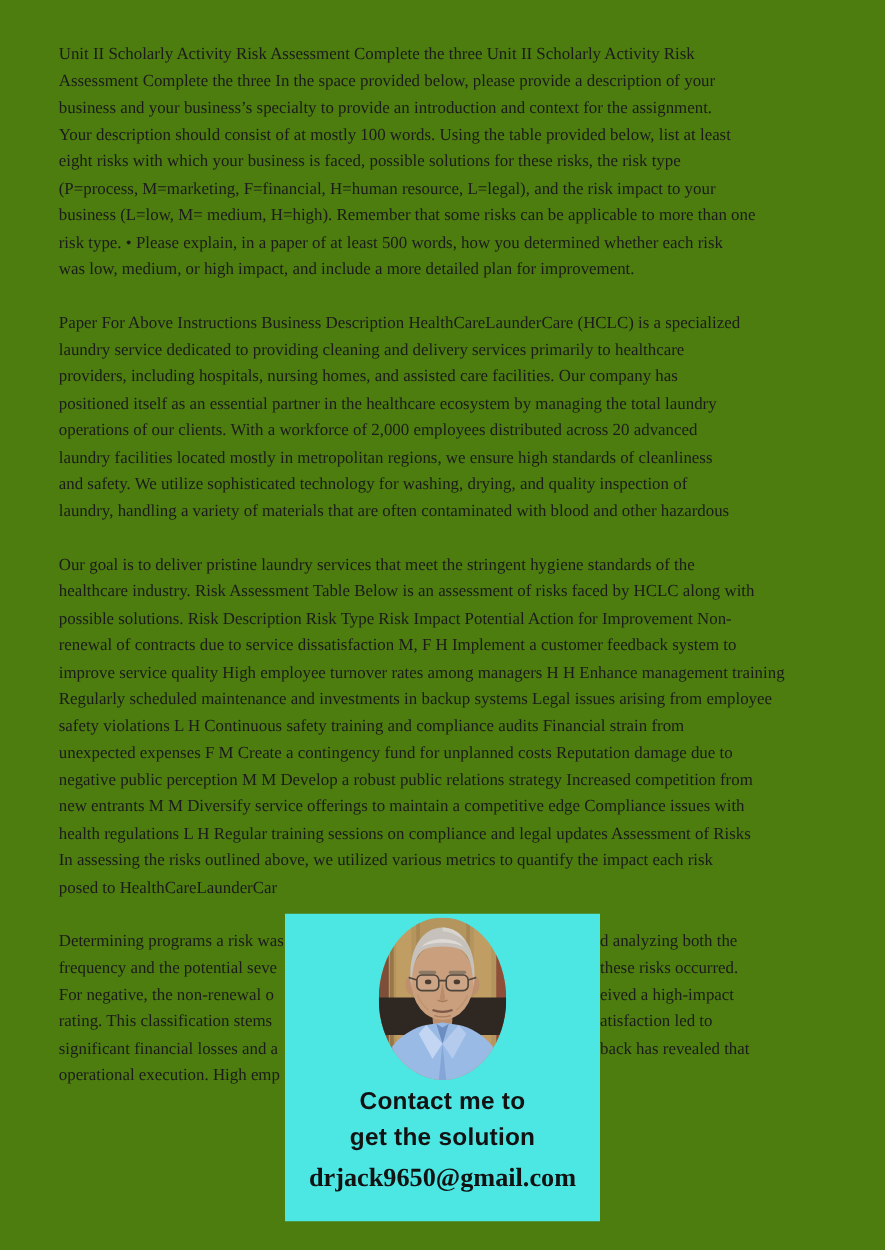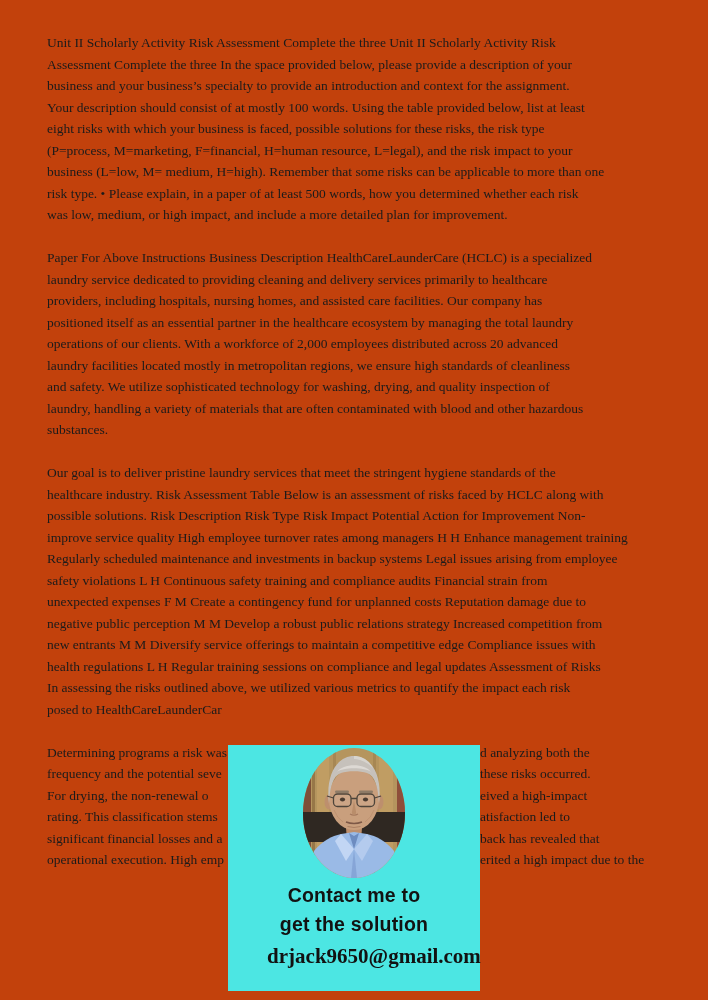--- a/index.html
+++ b/index.html
@@ -70,21 +70,21 @@
     text-align: center;
     font-family: "Liberation Serif", serif;
     font-weight: 700;
     font-size: 21px;
     color: #121212;
   }
 </style>
 </head>
 <body>
 
-<div class="page" style="background: #c2410c;">
+<div class="page" style="background: #4d7c0f;">
 
   <div class="doc" style="color: rgb(27, 27, 27);">
       <div class="para">
         <div class="line">Unit II Scholarly Activity Risk Assessment Complete the three Unit II Scholarly Activity Risk</div>
         <div class="line">Assessment Complete the three In the space provided below, please provide a description of your</div>
         <div class="line">business and your business’s specialty to provide an introduction and context for the assignment.</div>
         <div class="line">Your description should consist of at mostly 100 words. Using the table provided below, list at least</div>
         <div class="line">eight risks with which your business is faced, possible solutions for these risks, the risk type</div>
         <div class="line">(P=process, M=marketing, F=financial, H=human resource, L=legal), and the risk impact to your</div>
         <div class="line">business (L=low, M= medium, H=high). Remember that some risks can be applicable to more than one</div>
@@ -93,47 +93,47 @@
       </div>
       <div class="para">
         <div class="line">Paper For Above Instructions Business Description HealthCareLaunderCare (HCLC) is a specialized</div>
         <div class="line">laundry service dedicated to providing cleaning and delivery services primarily to healthcare</div>
         <div class="line">providers, including hospitals, nursing homes, and assisted care facilities. Our company has</div>
         <div class="line">positioned itself as an essential partner in the healthcare ecosystem by managing the total laundry</div>
         <div class="line">operations of our clients. With a workforce of 2,000 employees distributed across 20 advanced</div>
         <div class="line">laundry facilities located mostly in metropolitan regions, we ensure high standards of cleanliness</div>
         <div class="line">and safety. We utilize sophisticated technology for washing, drying, and quality inspection of</div>
         <div class="line">laundry, handling a variety of materials that are often contaminated with blood and other hazardous</div>
-        <div class="line">substances.</div>
       </div>
       <div class="para">
         <div class="line">Our goal is to deliver pristine laundry services that meet the stringent hygiene standards of the</div>
         <div class="line">healthcare industry. Risk Assessment Table Below is an assessment of risks faced by HCLC along with</div>
         <div class="line">possible solutions. Risk Description Risk Type Risk Impact Potential Action for Improvement Non-</div>
+        <div class="line">renewal of contracts due to service dissatisfaction M, F H Implement a customer feedback system to</div>
         <div class="line">improve service quality High employee turnover rates among managers H H Enhance management training</div>
         <div class="line">Regularly scheduled maintenance and investments in backup systems Legal issues arising from employee</div>
         <div class="line">safety violations L H Continuous safety training and compliance audits Financial strain from</div>
         <div class="line">unexpected expenses F M Create a contingency fund for unplanned costs Reputation damage due to</div>
         <div class="line">negative public perception M M Develop a robust public relations strategy Increased competition from</div>
         <div class="line">new entrants M M Diversify service offerings to maintain a competitive edge Compliance issues with</div>
         <div class="line">health regulations L H Regular training sessions on compliance and legal updates Assessment of Risks</div>
         <div class="line">In assessing the risks outlined above, we utilized various metrics to quantify the impact each risk</div>
         <div class="line">posed to HealthCareLaunderCar</div>
       </div>
       <div class="para">
         <div class="line"><span>Determining programs a risk was</span><span class="frag-right">d analyzing both the</span></div>
         <div class="line"><span>frequency and the potential seve</span><span class="frag-right">these risks occurred.</span></div>
-        <div class="line"><span>For drying, the non-renewal o</span><span class="frag-right">eived a high-impact</span></div>
+        <div class="line"><span>For negative, the non-renewal o</span><span class="frag-right">eived a high-impact</span></div>
         <div class="line"><span>rating. This classification stems</span><span class="frag-right">atisfaction led to</span></div>
         <div class="line"><span>significant financial losses and a</span><span class="frag-right">back has revealed that</span></div>
-        <div class="line"><span>operational execution. High emp</span><span class="frag-right">erited a high impact due to the</span></div>
+        <div class="line"><span>operational execution. High emp</span></div>
       </div>
     </div>
 
-  <div class="contact-card" style="background: rgb(76, 230, 227); margin-top: 14px;">
+  <div class="contact-card" style="background: rgb(76, 230, 227);">
     <div class="portrait">
       <svg width="102" height="130" viewBox="0 0 102 130" xmlns="http://www.w3.org/2000/svg">
 
         <rect x="0" y="0" width="102" height="130" fill="#b5955e"></rect>
         <rect x="0" y="0" width="8" height="130" fill="#7d4f38"></rect>
         <rect x="94" y="0" width="8" height="130" fill="#8e4f3a"></rect>
         <rect x="9" y="0" width="3" height="130" fill="#8a6b3e" opacity="0.7"></rect>
         <rect x="14" y="0" width="12" height="130" fill="#c8a468" opacity="0.6"></rect>
         <rect x="76" y="0" width="14" height="130" fill="#c8a468" opacity="0.6"></rect>
         <rect x="30" y="0" width="3" height="130" fill="#9a7a48" opacity="0.5"></rect>
@@ -177,16 +177,16 @@
         <path d="M44.5,78.5 Q51,80.5 57.5,78.5" stroke="#a87c5f" stroke-width="0.9" fill="none"></path>
 
         <path d="M31,62 Q34,70 40,74" stroke="#b98d6a" stroke-width="0.9" fill="none" opacity="0.7"></path>
         <path d="M71,62 Q68,70 62,74" stroke="#b98d6a" stroke-width="0.9" fill="none" opacity="0.7"></path>
       </svg>
     </div>
     <div class="contact-msg" style="color: rgb(18, 18, 18);">
       <div>Contact me to</div>
       <div>get the solution</div>
     </div>
-    <div class="contact-email" style="color: rgb(18, 18, 18); padding-left: 20px;">drjack9650@gmail.com</div>
+    <div class="contact-email" style="color: rgb(18, 18, 18);">drjack9650@gmail.com</div>
   </div>
 
 </div>
 
 </body></html>

